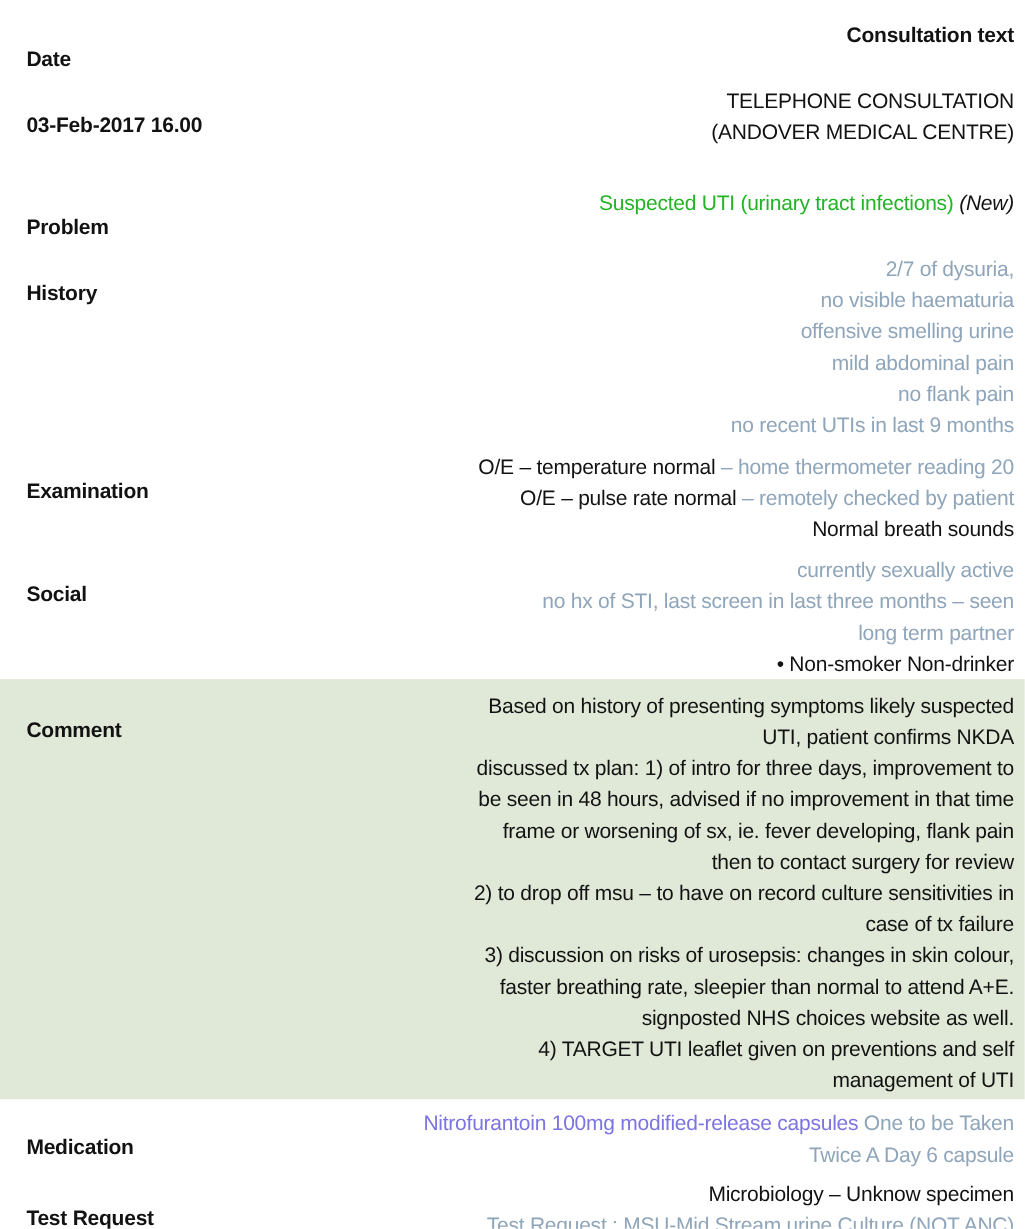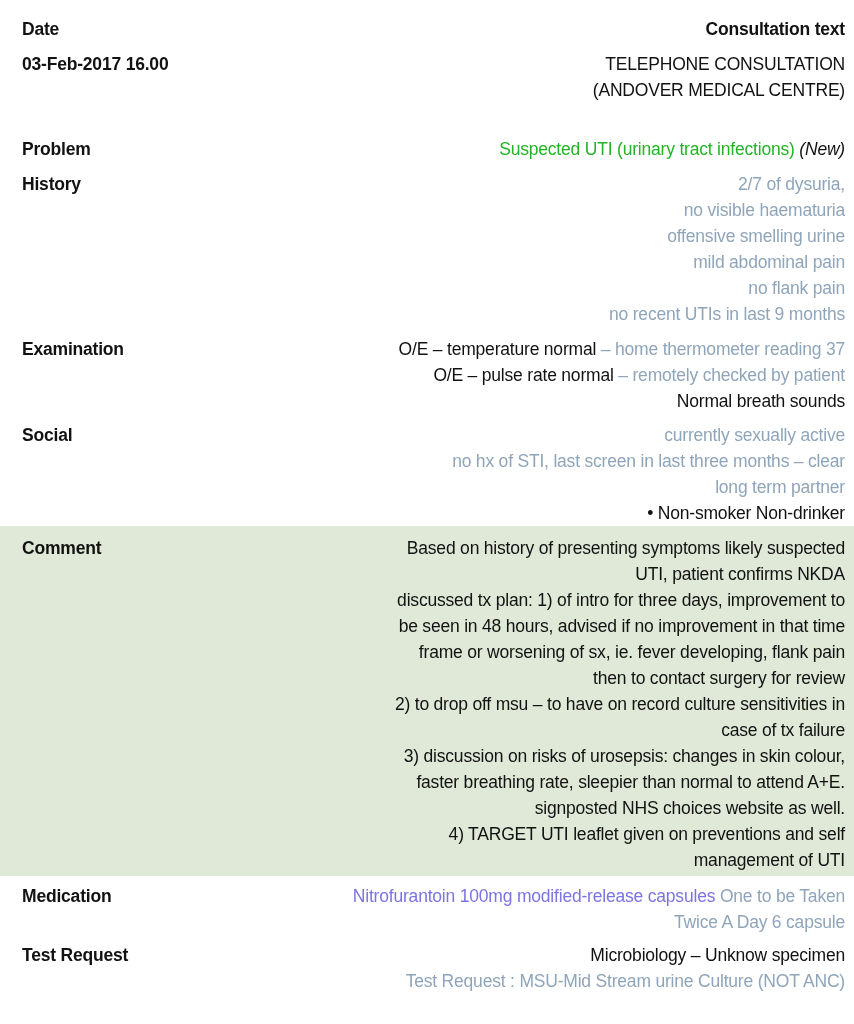--- a/index.html
+++ b/index.html
@@ -14,21 +14,21 @@
     width:854px;height:1024px;
     background:#ffffff;
     font-family:"Liberation Sans", sans-serif;
     font-size:17.5px;
     letter-spacing:-0.2px;
     color:var(--black);
     overflow:hidden;
   }
   .page{padding-top:16px;}
   .row{display:grid;grid-template-columns:343px 1fr;align-items:start;}
-  .label{padding-left:22px;font-weight:700;}
+  .label{padding-left:22px;font-weight:700;margin-top:20px;}
   .label.plain{font-weight:700;}
   .value{padding-right:9px;text-align:right;}
   .line{line-height:26px;min-height:26px;}
   .bold{font-weight:700;}
   .muted{color:var(--muted);}
   .green{color:var(--green);}
   .purple{color:var(--purple);}
   .italic{font-style:italic;margin-top:21px;}
   .row-values{margin-top:9px;}
   .row-problem{margin-top:33px;}
@@ -76,37 +76,37 @@
       <div class="line muted">no flank pain</div>
       <div class="line muted">no recent UTIs in last 9 months</div>
     </div>
   </div>
 
   <div class="row row-examination">
     <div class="label line">Examination</div>
     <div class="value">
       <div class="line">
         <span>O/E – temperature normal</span>
-        <span class="muted">– home thermometer reading 37</span>
+        <span class="muted">– home thermometer reading 20</span>
       </div>
       <div class="line">
         <span>O/E – pulse rate normal</span>
         <span class="muted">– remotely checked by patient</span>
       </div>
       <div class="line">
         <span>Normal breath sounds</span>
       </div>
     </div>
   </div>
 
   <div class="row row-social">
     <div class="label line">Social</div>
     <div class="value">
       <div class="line muted">currently sexually active</div>
-      <div class="line muted">no hx of STI, last screen in last three months – clear</div>
+      <div class="line muted">no hx of STI, last screen in last three months – seen</div>
       <div class="line muted">long term partner</div>
       <div class="line">• Non-smoker Non-drinker</div>
     </div>
   </div>
 
   <div class="row row-comment">
     <div class="label line">Comment</div>
     <div class="value">
       <div class="line">Based on history of presenting symptoms likely suspected</div>
       <div class="line">UTI, patient confirms NKDA</div>

